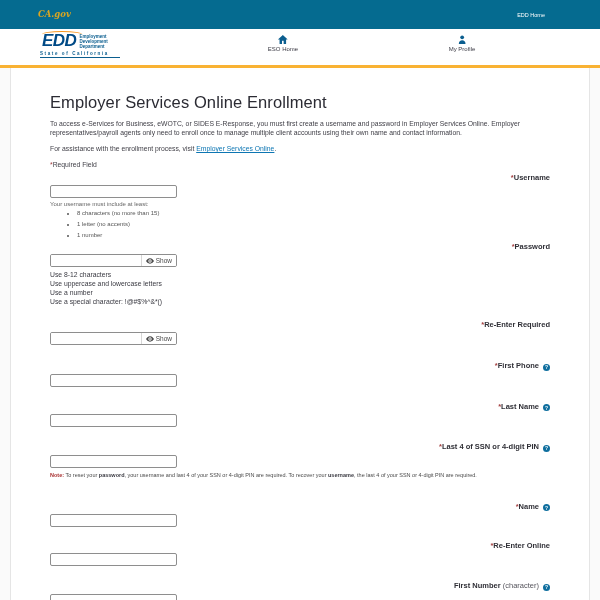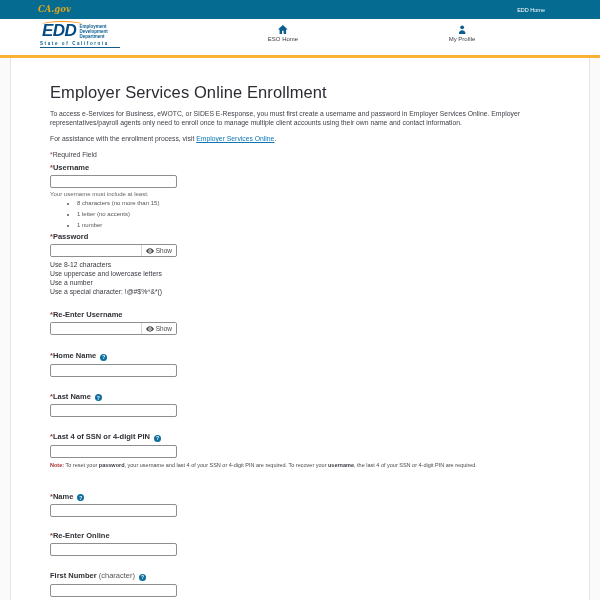--- a/index.html
+++ b/index.html
@@ -1,20 +1,20 @@
 <!DOCTYPE html>
 <html><head>
 <meta charset="utf-8">
 <style>
   * { margin:0; padding:0; box-sizing:border-box; }
   html,body { width:600px; height:600px; overflow:hidden; background:#fafafa;
     font-family:"Liberation Sans", sans-serif; color:#3c3b43; }
 
   
-  .topbar { height:19px; background:#056b90; display:flex; align-items:center;
+  .topbar { height:29px; background:#056b90; display:flex; align-items:center;
     justify-content:space-between; padding:0 55px 0 38px; }
   .ca-logo { font-family:"DejaVu Serif", serif; font-style:italic; font-weight:bold;
     font-size:8.5px; color:#d9a521; line-height:13px; cursor:pointer; }
   .edd-home-link { font-size:5.5px; color:#ffffff; text-decoration:none; cursor:pointer; }
 
   
   .header { height:36px; background:#ffffff; position:relative; }
   .edd-logo { position:absolute; left:40px; top:5px; width:82px; cursor:pointer; }
   .edd-row { display:flex; align-items:flex-start; padding-left:2px; }
   .edd-acronym { font-size:17px; font-weight:bold; font-style:italic; color:#004a86;
@@ -41,21 +41,21 @@
 
   h1.page-title { margin-top:26px; font-size:16.5px; font-weight:400; color:#2b2b33;
     line-height:17px; letter-spacing:0.1px; }
   .intro { margin-top:8px; font-size:6.8px; line-height:9px; max-width:502px; color:#3f3e46; }
   .assist { margin-top:7px; font-size:6.8px; line-height:9px; color:#3f3e46; }
   .link { color:#0d76b3; text-decoration:underline; cursor:pointer; }
   .required-note { margin-top:8px; font-size:6.8px; line-height:8px; color:#3f3e46; }
   .req { color:#a33e3e; }
 
   .group { }
-  .lbl { display:block; font-size:7.5px; font-weight:bold; color:#2f2f36; line-height:8px; }
+  .lbl { display:block; font-size:7.5px; font-weight:bold; color:#2f2f36; line-height:8px;text-align:right; }
   .lbl .optional { font-weight:normal; color:#55545c; }
   .txt { display:block; margin-top:3px; width:127px; height:13px;
     border:1px solid #8e8e8e; border-radius:2px; background:#fff; font-size:7px;
     padding:0 3px; outline:none; }
   .pw-wrap { display:flex; align-items:center; margin-top:3px; width:127px; height:13px;
     border:1px solid #8e8e8e; border-radius:2px; background:#fff; overflow:hidden; }
   .pw-input { flex:1; min-width:0; height:100%; border:none; outline:none;
     font-size:7px; padding:0 3px; }
   .show-btn { display:flex; align-items:center; gap:2px; height:100%; padding:0 4px;
     background:#fff; border:none; border-left:1px solid #d6d6d6; font-size:6.5px;
@@ -157,34 +157,34 @@
     </div>
     <div class="pw-rules">
       <div>Use 8-12 characters</div>
       <div>Use uppercase and lowercase letters</div>
       <div>Use a number</div>
       <div>Use a special character: !@#$%^&amp;*()</div>
     </div>
   </div>
 
   <div class="group g-repassword">
-    <label class="lbl"><span class="req">*</span><span>Re-Enter Username</span></label>
+    <label class="lbl"><span class="req">*</span><span>Re-Enter Required</span></label>
     <div class="pw-wrap">
       <input class="pw-input" type="password" style="">
       <button class="show-btn">
         <svg width="8" height="6" viewBox="0 0 24 16">
           <path fill="#4a4a4a" d="M12 0C6 0 1.5 5.5 0 8c1.5 2.5 6 8 12 8s10.5-5.5 12-8c-1.5-2.5-6-8-12-8zm0 13a5 5 0 110-10 5 5 0 010 10zm0-2.5a2.5 2.5 0 100-5 2.5 2.5 0 000 5z"></path>
         </svg>
         <span>Show</span>
       </button>
     </div>
   </div>
 
   <div class="group g-first">
-    <label class="lbl"><span class="req">*</span><span>Home Name</span><span class="help">?</span></label>
+    <label class="lbl"><span class="req">*</span><span>First Phone</span><span class="help">?</span></label>
     <input class="txt" type="text" style="">
   </div>
 
   <div class="group g-last">
     <label class="lbl"><span class="req">*</span><span>Last Name</span><span class="help">?</span></label>
     <input class="txt" type="text" style="">
   </div>
 
   <div class="group g-ssn">
     <label class="lbl"><span class="req">*</span><span>Last 4 of SSN or 4-digit PIN</span><span class="help">?</span></label>

